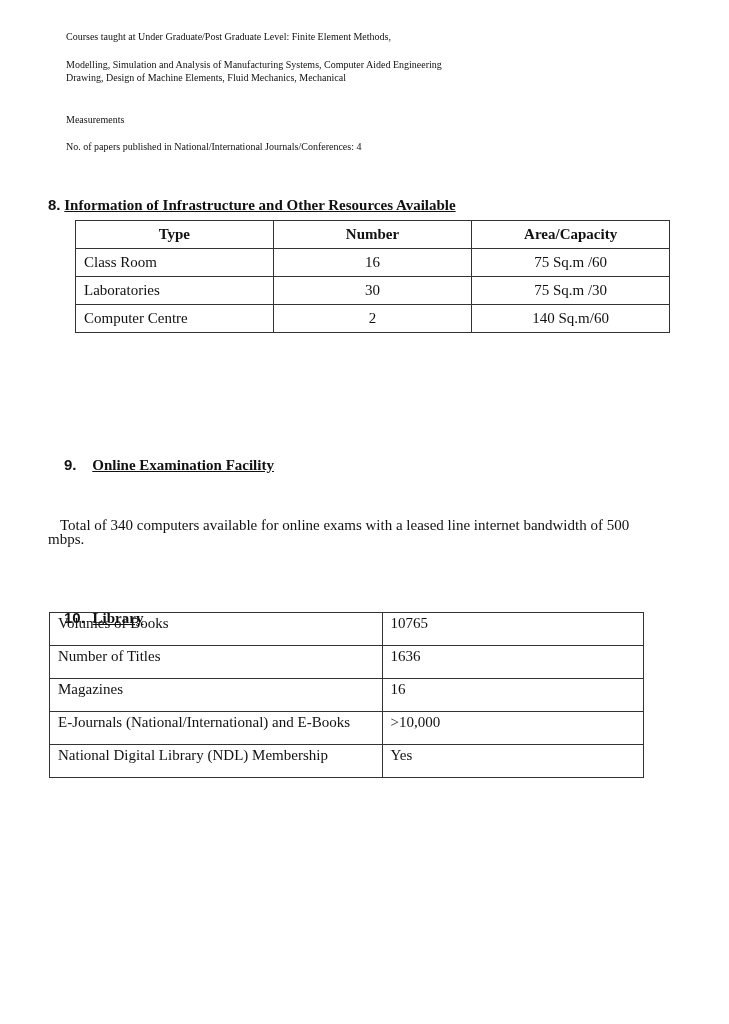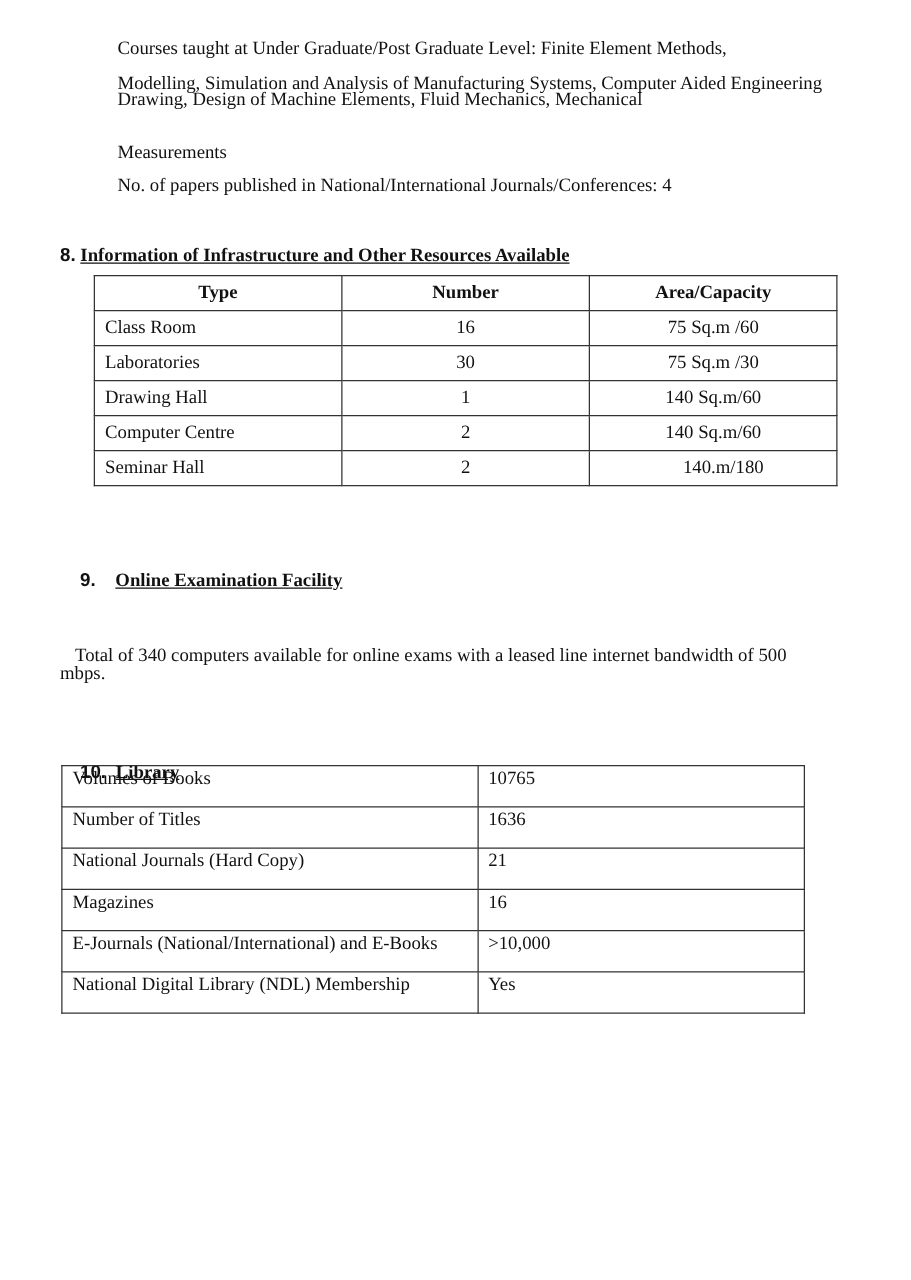--- a/index.html
+++ b/index.html
@@ -1,19 +1,19 @@
 <!DOCTYPE html>
 <html><head>
 <meta charset="utf-8">
 <style>
   html, body { margin: 0; padding: 0; background: #ffffff; }
   body { width: 729px; height: 1024px; position: relative; overflow: hidden;
          font-family: "Liberation Serif", serif; color: #111; font-size: 15px; }
   .abs { position: absolute; }
-  .para-line { position: absolute; left: 66px; font-size: 15px; white-space: nowrap; margin-left: 28px; }
+  .para-line { position: absolute; left: 66px; font-size: 10px; white-space: nowrap; }
   .heading { position: absolute; font-weight: bold; font-size: 15px; white-space: nowrap; }
   .heading .num-sans { font-family: "Liberation Sans", sans-serif; font-weight: bold; font-size: 15px; }
   .heading .title { text-decoration: underline; margin-top: 20px; }
   table { border-collapse: collapse; position: absolute; }
   td, th { border: 1px solid #333; font-size: 15px; font-weight: normal; padding: 0 8px; }
   th { font-weight: bold; text-align: center; }
   .infra td, .infra th { height: 27px; }
   .infra td.center { text-align: center; }
   .lib td { height: 30px; vertical-align: top; padding-top: 2px; }
 </style>
@@ -49,33 +49,23 @@
     <td>Class Room</td>
     <td class="center">16</td>
     <td class="center">75 Sq.m /60</td>
   </tr>
   <tr>
     <td>Laboratories</td>
     <td class="center">30</td>
     <td class="center">75 Sq.m /30</td>
   </tr>
   <tr>
-    <td>Drawing Hall</td>
-    <td class="center">1</td>
-    <td class="center">140 Sq.m/60</td>
-  </tr>
-  <tr>
     <td>Computer Centre</td>
     <td class="center">2</td>
     <td class="center">140 Sq.m/60</td>
-  </tr>
-  <tr>
-    <td>Seminar Hall</td>
-    <td class="center">2</td>
-    <td class="center" style="padding-left:24px">140.m/180</td>
   </tr>
 </tbody>
   </table>
 
 <div class="heading" style="left:64px; top:456px;">
   <span class="num-sans">9.</span>
   <span class="title" style="margin-left:12px">Online Examination Facility</span>
 </div>
 <div class="abs" style="left:60px; top:517px; white-space:nowrap;">Total of 340 computers available for online exams with a leased line internet bandwidth of 500</div>
 <div class="abs" style="left:48px; top:531px; white-space:nowrap;">mbps.</div>
@@ -93,24 +83,20 @@
   <tbody>
       <tr>
     <td>Volumes of Books</td>
     <td>10765</td>
   </tr>
   <tr>
     <td>Number of Titles</td>
     <td>1636</td>
   </tr>
   <tr>
-    <td>National Journals (Hard Copy)</td>
-    <td>21</td>
-  </tr>
-  <tr>
     <td>Magazines</td>
     <td>16</td>
   </tr>
   <tr>
     <td>E-Journals (National/International) and E-Books</td>
     <td>&gt;10,000</td>
   </tr>
   <tr>
     <td>National Digital Library (NDL) Membership</td>
     <td>Yes</td>

